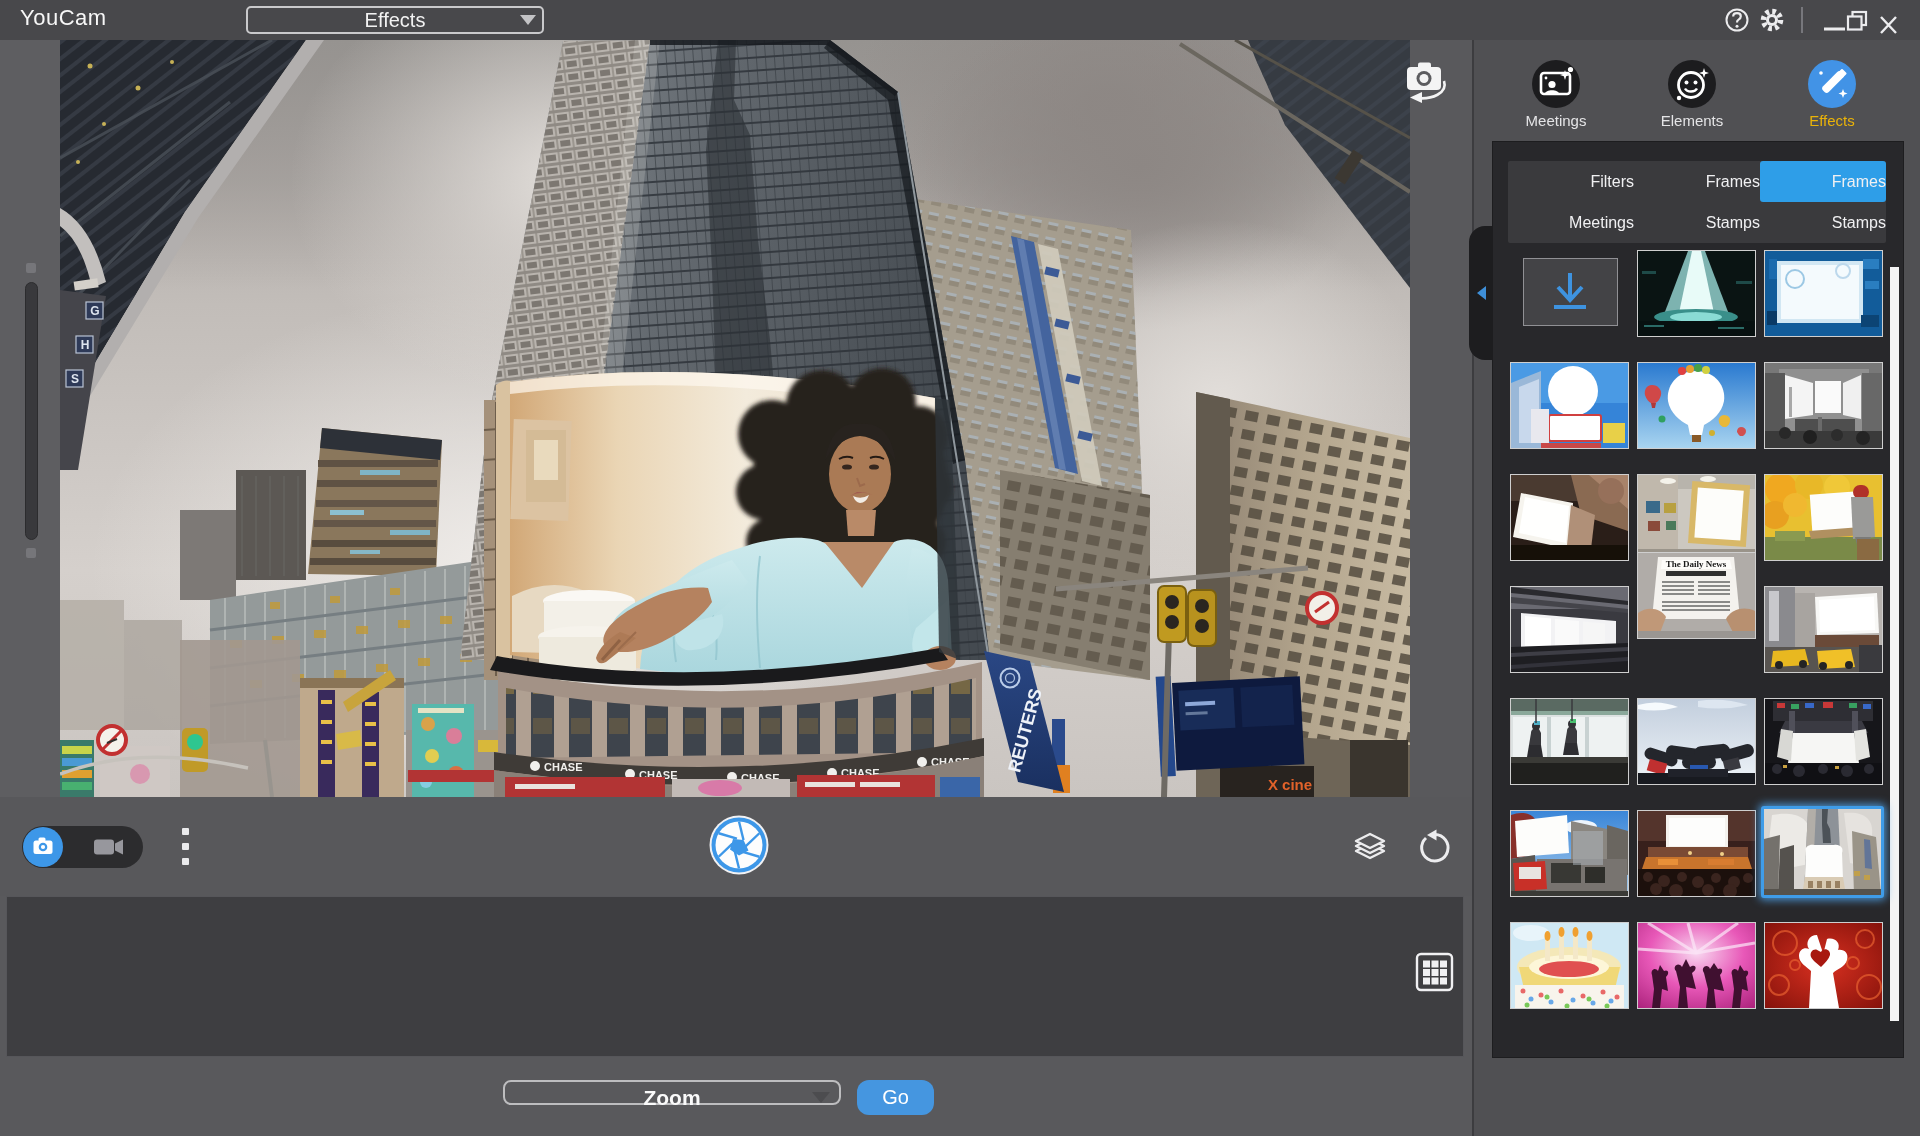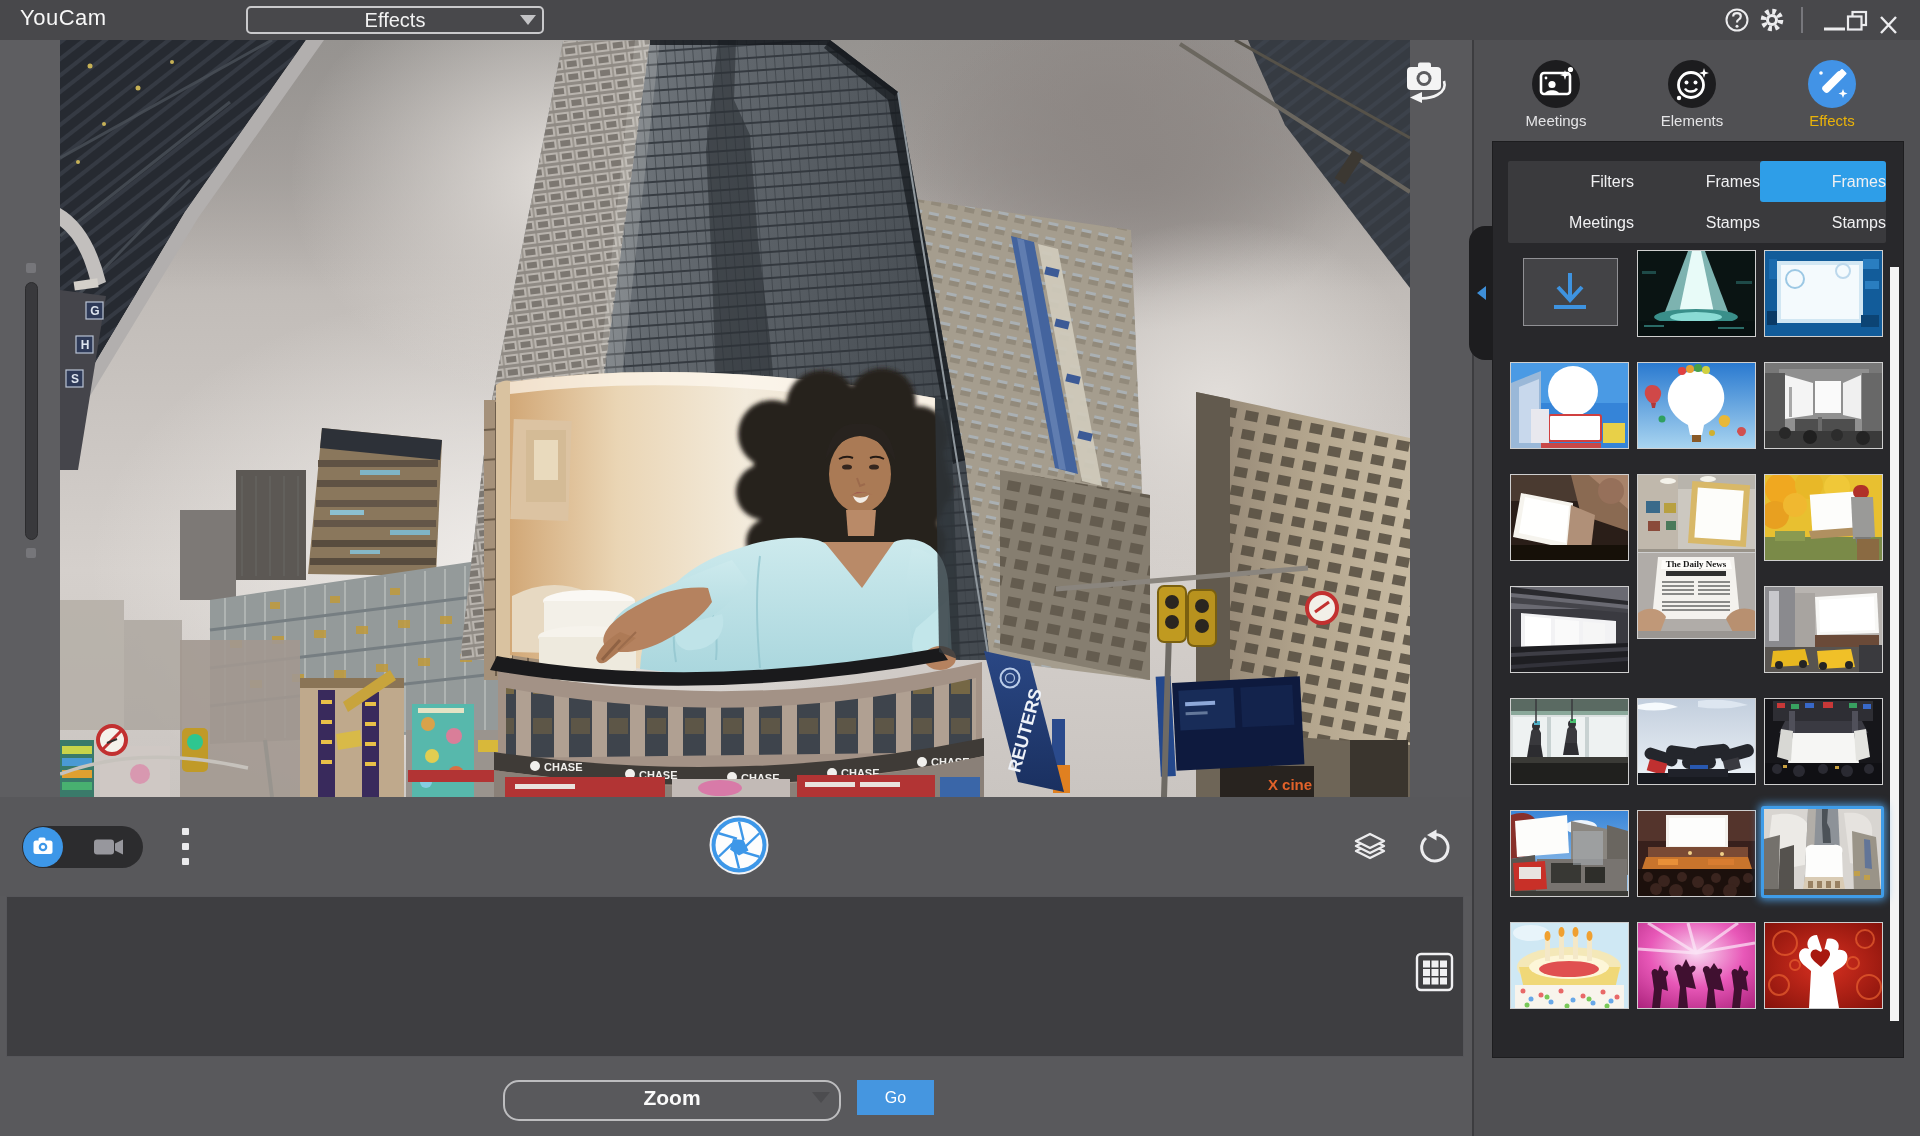--- a/index.html
+++ b/index.html
@@ -17,23 +17,23 @@
 #gallery{left:6px;top:896px;width:1458px;height:161px;background:#3e3e41;border:1px solid #56565a}
 #panel{left:1492px;top:141px;width:412px;height:917px;background:#28282b;border:1px solid #1d1d1f}
 #tabblock{left:1508px;top:161px;width:378px;height:82px;background:#3a3a3d;border-radius:2px}
 .ptab{width:126px;height:41px;color:#f0f0f2;font-size:16px;text-align:right;line-height:41px}
 #scenes-active{left:1760px;top:161px;width:126px;height:41px;background:#2e9ee8;border-radius:3px}
 #scrollbar{left:1890px;top:267px;width:9px;height:754px;background:#f4f4f4}
 .thumb{width:119px;height:87px;border:1px solid #cfcfcf;overflow:hidden;background:#222}
 .tlabel{width:100px;text-align:center;color:#e4e4e6;font-size:15px}
 #colltab{left:1469px;top:226px;width:23px;height:134px;background:#1d1d1f;border-radius:16px 0 0 16px}
 #colltri{left:1477px;top:286px;width:0;height:0;border:7px solid transparent;border-right:9px solid #3e8fd8;border-left:none}
-#zoombox{left:503px;top:1080px;width:338px;height:41px;border:2px solid #bdbdbf;border-radius:16px;color:#fafafa;font-size:21px;font-weight:bold;text-align:center;line-height:31px}
+#zoombox{left:503px;top:1080px;width:338px;height:25px;border:2px solid #bdbdbf;border-radius:8px;color:#fafafa;font-size:21px;font-weight:bold;text-align:center;line-height:31px}
 #zoomtri{left:812px;top:1092px;width:0;height:0;border:9px solid transparent;border-top:11px solid #4c4c4f;border-bottom:none}
-#gobtn{left:857px;top:1080px;width:77px;height:35px;background:#4596e0;border-radius:0;color:#fff;font-size:16px;text-align:center;line-height:35px}
+#gobtn{left:857px;top:1080px;width:77px;height:35px;background:#4596e0;border-radius:12px;color:#fff;font-size:20px;text-align:center;line-height:35px}
 #slidertrack{left:25px;top:282px;width:13px;height:258px;background:#39393c;border:1px solid #2c2c2e;border-radius:7px}
 .slicon{width:10px;height:10px;background:#76767a;border-radius:2px}
 </style>
 </head>
 <body>
 <div class="abs" id="sidebarL"></div>
 <svg class="abs" style="left:60px;top:40px" width="1350" height="757" viewBox="0 0 1350 757">
 <defs>
 <filter id="soft1" x="-20%" y="-20%" width="140%" height="140%">
         <feGaussianBlur stdDeviation="2"></feGaussianBlur>

